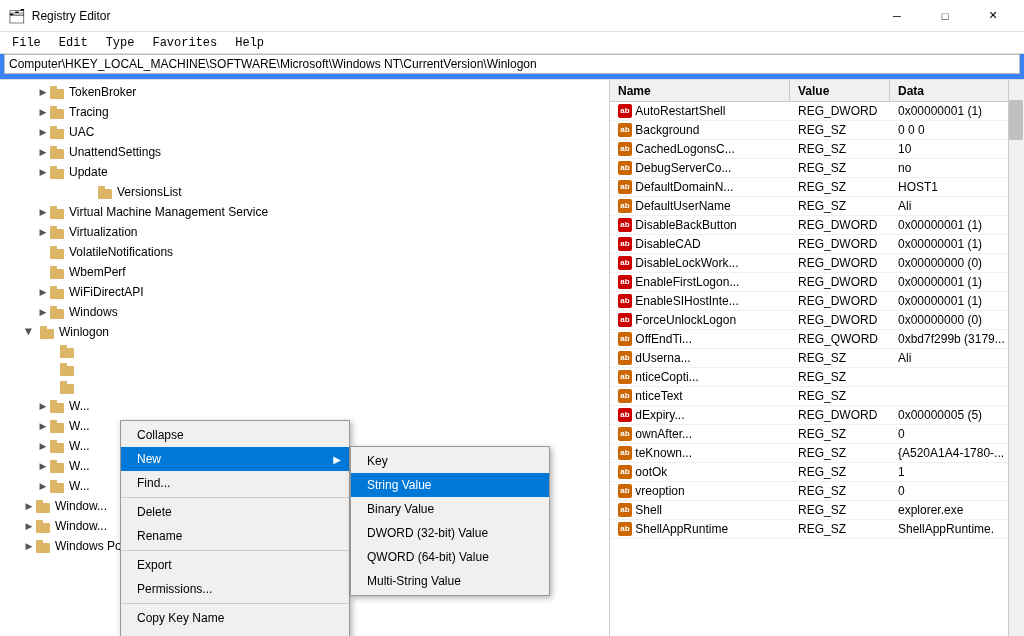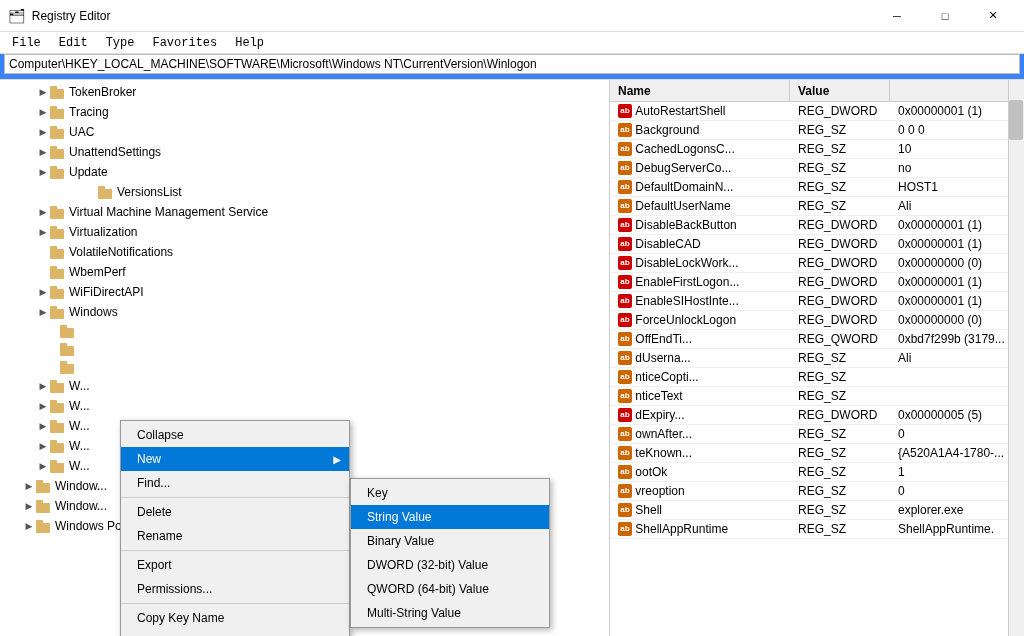--- a/index.html
+++ b/index.html
@@ -233,21 +233,20 @@
     .submenu {
       position: absolute;
       top: 366px;
       left: 350px;
       width: 200px;
       background: #f0f0f0;
       border: 1px solid #999;
       box-shadow: 2px 2px 6px rgba(0,0,0,0.3);
       z-index: 101;
       padding: 2px 0;
-      margin-top: 32px;
     }
     .sub-item {
       height: 24px;
       padding: 2px 16px;
       cursor: pointer;
       display: flex;
       align-items: center;
       font-size: 12px;
     }
     .sub-item.selected { background: #0078d7; color: #fff; }
@@ -355,20 +354,25 @@
         <span class="tree-arrow">▶</span>
         <span class="folder-icon"></span>
         <span>WiFiDirectAPI</span>
       </div>
       <div class="tree-item" style="padding-left:36px;">
         <span class="tree-arrow">▶</span>
         <span class="folder-icon"></span>
         <span>Windows</span>
       </div>
 
+      <div class="tree-item" style="padding-left:22px;">
+        <span class="tree-arrow expanded">▶</span>
+        <span class="folder-icon" style="margin-left:4px;"></span>
+        <span>Winlogon</span>
+      </div>
 
       <div class="tree-item" style="padding-left:60px; height:18px;">
         <span class="folder-icon"></span>
         <span style="color:#555; font-size:11px;">&nbsp;</span>
       </div>
       <div class="tree-item" style="padding-left:60px; height:18px;">
         <span class="folder-icon"></span>
       </div>
       <div class="tree-item" style="padding-left:60px; height:18px;">
         <span class="folder-icon"></span>
@@ -470,20 +474,21 @@
         <span>Multi-String Value</span>
       </div>
     </div>
 
   </div>
 
   <div class="values-pane">
     <div class="values-header">
       <div class="values-header-cell col-name">Name</div>
       <div class="values-header-cell col-type">Value</div>
+      <div class="values-header-cell col-data">Data</div>
     </div>
     <div class="values-body">
 
       <div class="value-row">
         <div class="value-cell col-name" style="display:flex;align-items:center;">
           <span class="icon-reg-dword">ab</span>&nbsp;AutoRestartShell
         </div>
         <div class="value-cell col-type">REG_DWORD</div>
         <div class="value-cell col-data">0x00000001 (1)</div>
       </div>

